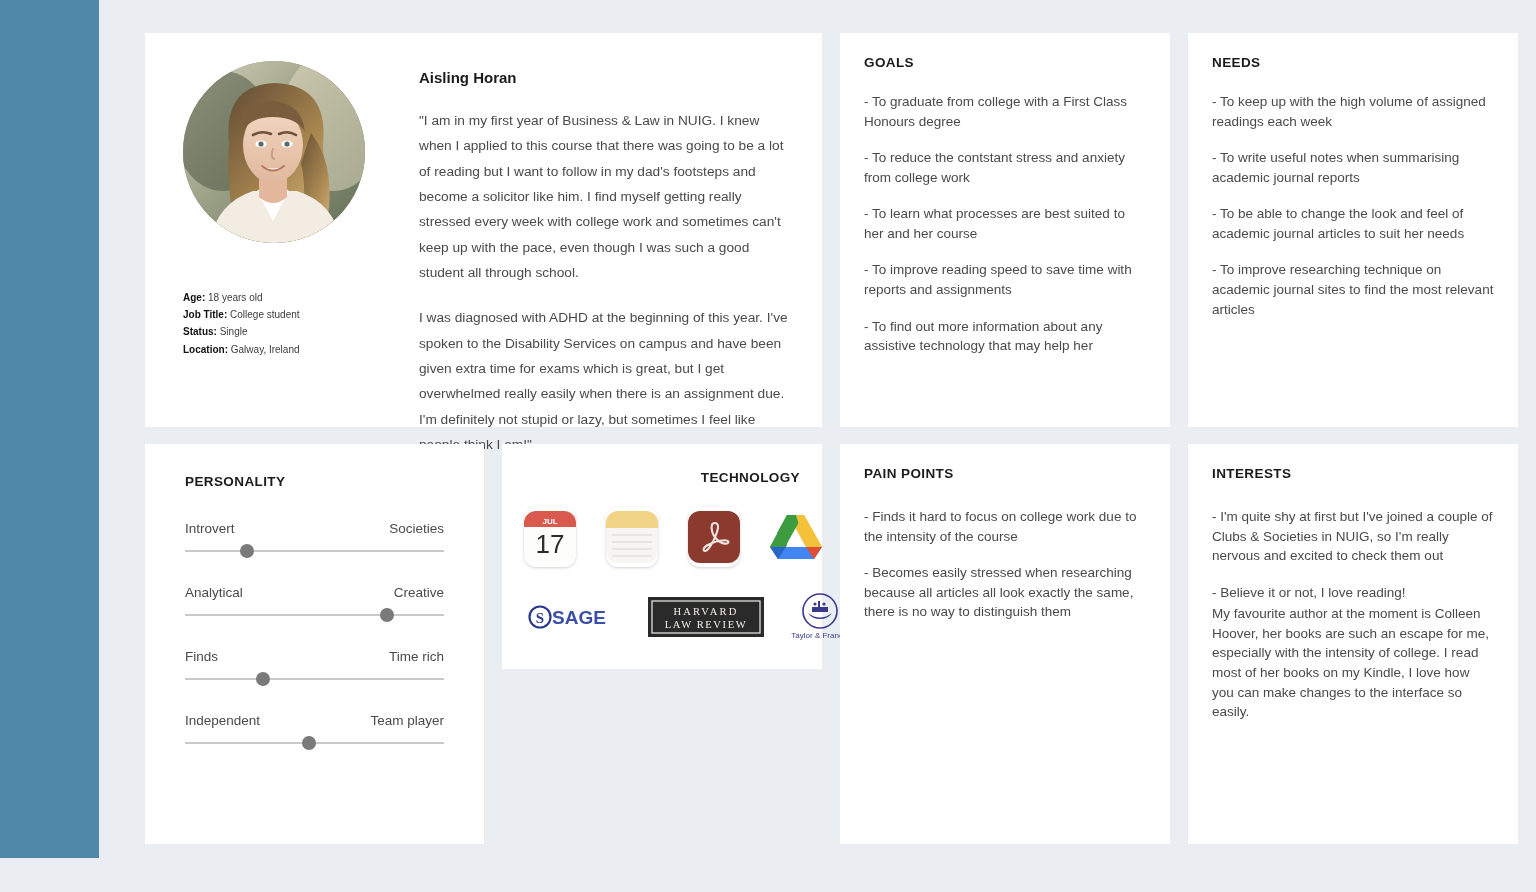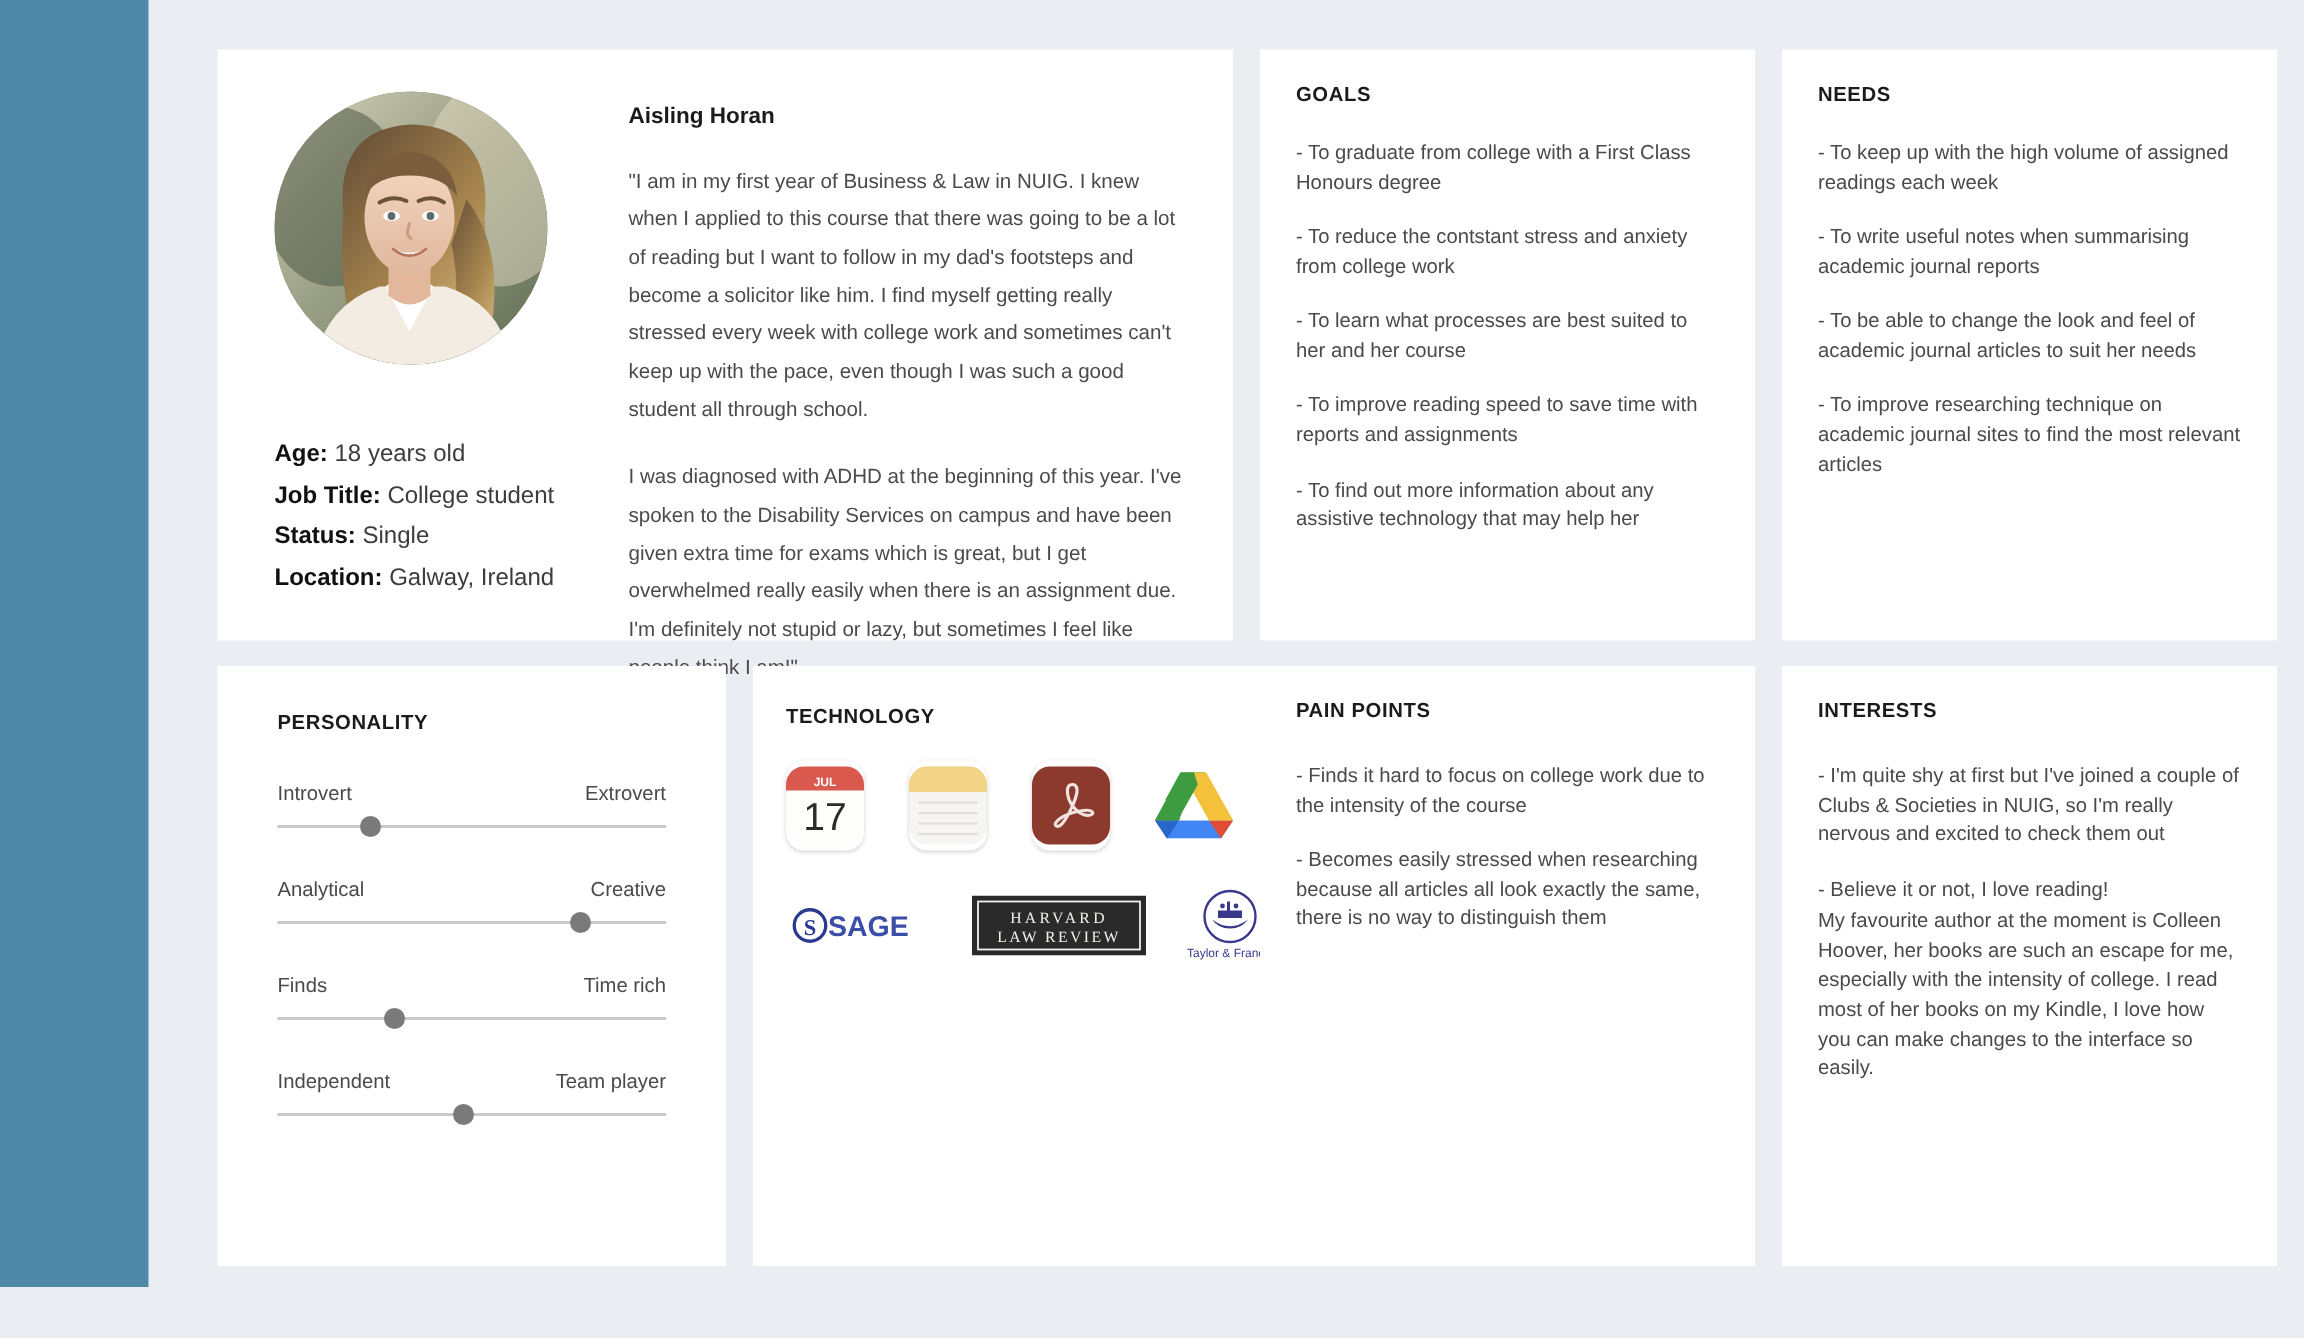--- a/index.html
+++ b/index.html
@@ -49,21 +49,21 @@
   .profile{display:flex;padding:28px 30px 0 38px;}
   .profile-left{width:205px;flex:0 0 205px;}
   .avatar{
     width:182px;height:182px;border-radius:50%;
     overflow:hidden;position:relative;
     background:#8e8f78;
   }
   .avatar svg{display:block;width:100%;height:100%;}
   .facts{margin-top:46px;}
   .facts div{
-    font-size:16px;color:#3c3c3c;line-height:1.72;
+    font-size:10px;color:#3c3c3c;line-height:1.72;
   }
   .facts b{color:#111;font-weight:700;}
   .profile-right{flex:1;padding-left:31px;padding-top:8px;}
   .person-name{
     font-size:15px;font-weight:700;color:#1b1b1b;margin:0 0 22px 0;
   }
   .quote p{
     margin:0 0 20px 0;
     font-size:13.7px;
     line-height:1.85;
@@ -229,21 +229,21 @@
 
   <div class="row row2">
 
     <div class="card pers-card" style="width:339px;flex:0 0 339px;">
       <div class="pers-inner">
         <div class="card-title" style="margin-bottom:32px;">PERSONALITY</div>
 
         <div class="slider">
           <div class="slider-labels">
             <span>Introvert</span>
-            <span>Extrovert</span>
+            <span>Societies</span>
           </div>
           <div class="track">
             <div class="track-line"></div>
             <div class="knob" style="left: 24%;"></div>
           </div>
         </div>
 
         <div class="slider">
           <div class="slider-labels">
             <span>Analytical</span>
@@ -273,21 +273,21 @@
             <span>Team player</span>
           </div>
           <div class="track">
             <div class="track-line"></div>
             <div class="knob" style="left: 48%;"></div>
           </div>
         </div>
       </div>
     </div>
 
-    <div style="width:320px;flex:0 0 320px;display:flex;gap:17px;">
+    <div style="width:320px;flex:0 0 320px;display:flex;flex-direction:column;gap:17px;text-align:right;">
 
       <div class="card tech-card">
         <div class="card-title">TECHNOLOGY</div>
 
         <div class="tech-row">
 
           <div class="app-ico">
             <svg viewBox="0 0 52 52">
               <rect width="52" height="52" rx="12" fill="#fdfdfb"></rect>
               <path d="M0 12a12 12 0 0 1 12-12h28a12 12 0 0 1 12 12v4H0z" fill="#d9594f"></path>

